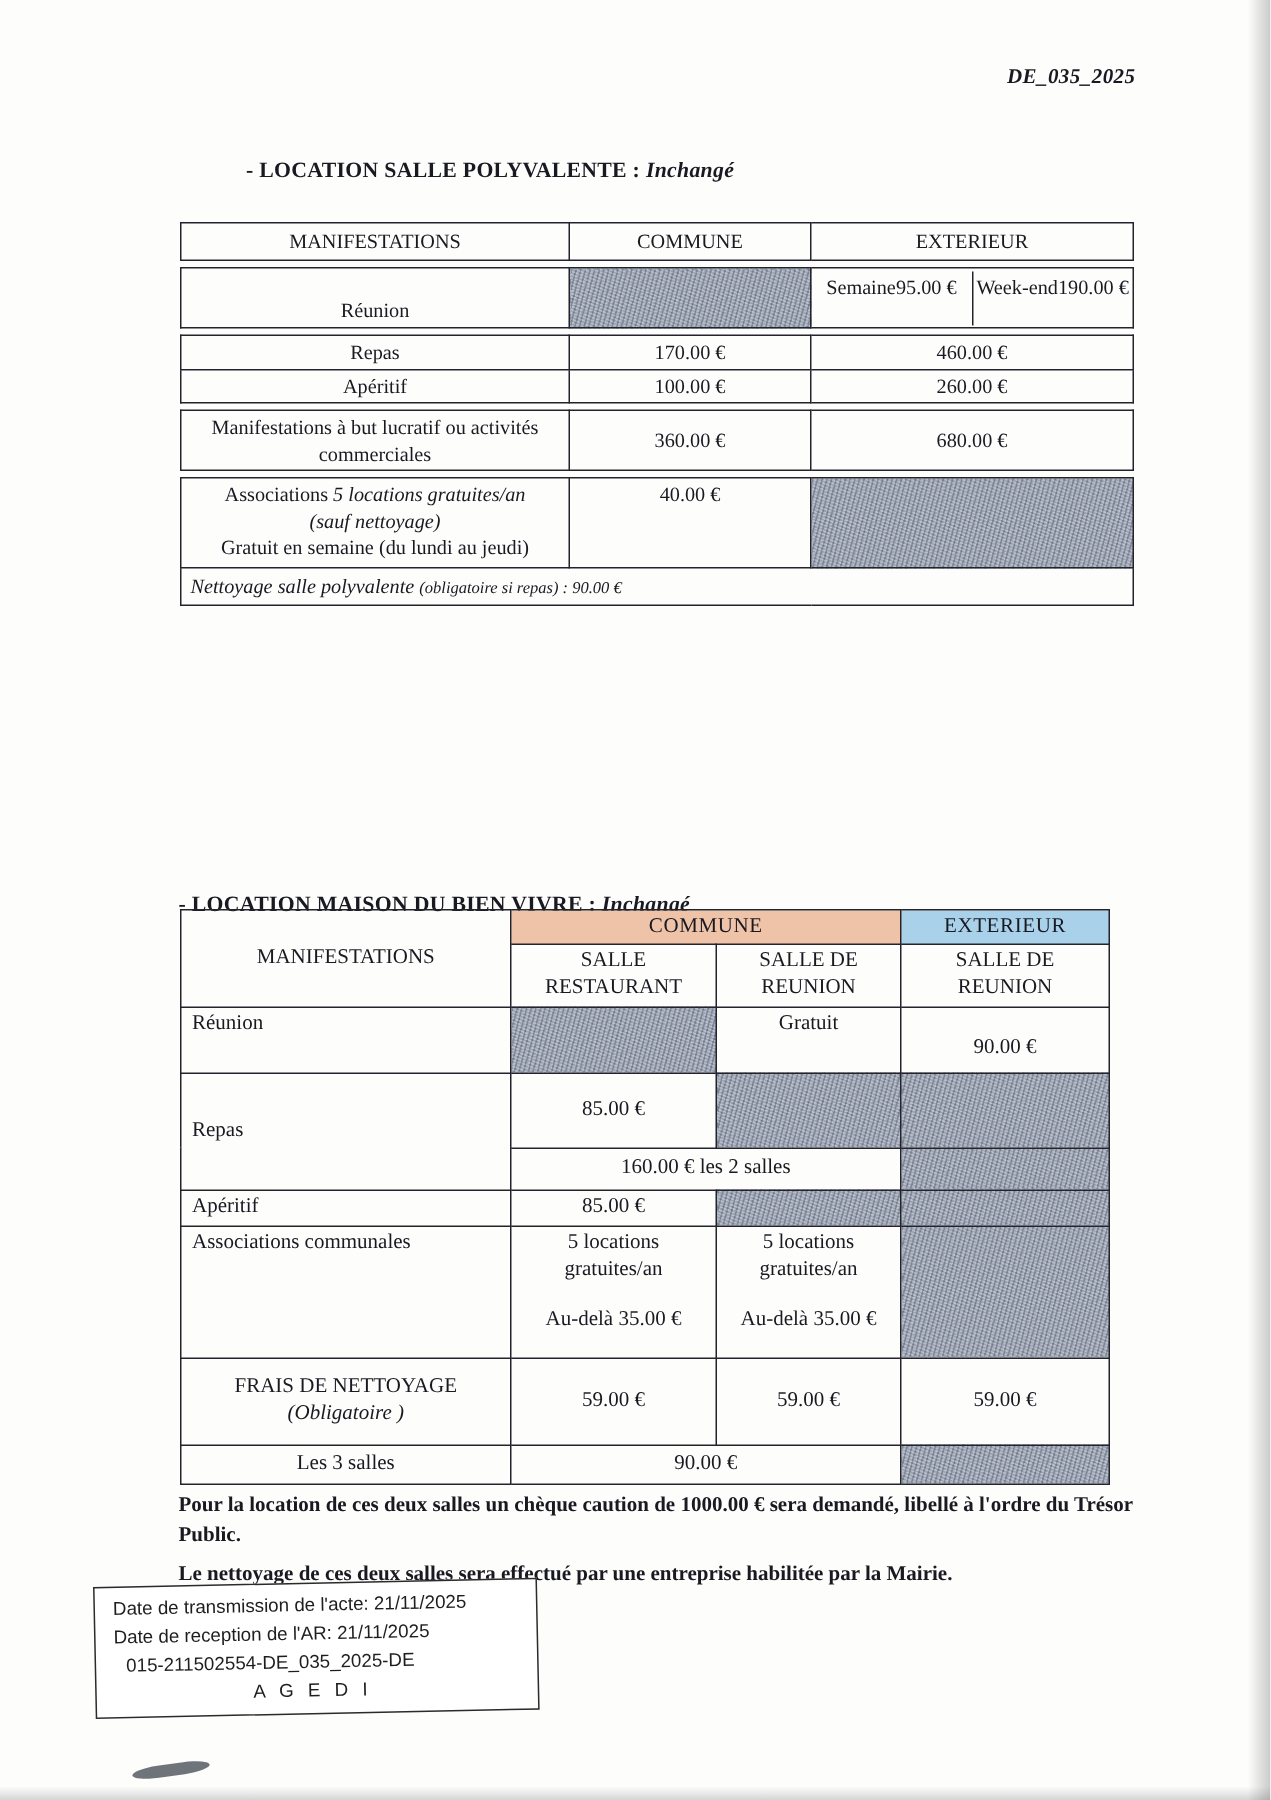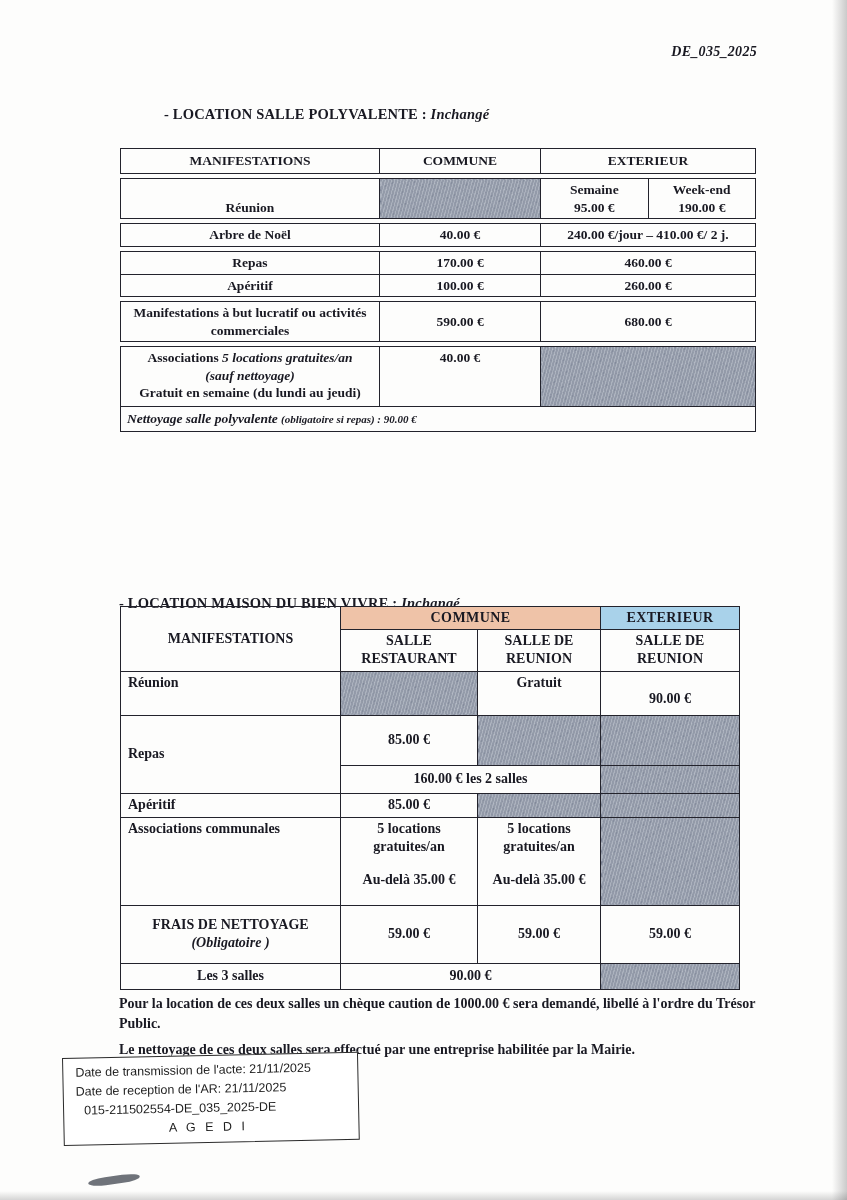--- a/index.html
+++ b/index.html
@@ -15,21 +15,21 @@
   .doc-ref { top:44px; right:90px; font-size:14px; font-weight:bold; font-style:italic; letter-spacing:.3px; }
 
   .heading { font-weight:bold; font-size:14.5px; letter-spacing:.2px; }
   .h1 { left:164px; top:106px; }
   .h2 { left:119px; top:577px;margin-top:18px; }
   .ital { font-style:italic; }
 
   
   table.blk { border-collapse:collapse; table-layout:fixed; margin:0 0 4px 0; }
   table.blk td {
-    border:1.6px solid #23232c; font-weight:bold; text-align:center;
+    border:1.6px solid #23232c; font-weight:normal; text-align:center;
     vertical-align:middle; padding:2px 4px; line-height:1.3;
   }
   .t1wrap { left:120px; top:148px; width:640px; }
   table.t1 { width:635px; }
   table.t1 td { font-size:13.5px; }
   table.t2 { width:619px; }
   table.t2 td { font-size:14px; }
   .t2wrap { left:120px; top:606px; }
 
   .vt { vertical-align:top !important; }
@@ -39,21 +39,21 @@
 
   .gray {
     background-color:#bcc2cc;
     background-image:
       repeating-linear-gradient(105deg, rgba(60,70,95,.45) 0 1px, transparent 1px 3px),
       repeating-linear-gradient(20deg, rgba(60,70,95,.25) 0 1px, transparent 1px 2px);
   }
 
   .p0 { padding:0 !important; }
   .split { display:flex; align-items:stretch; min-height:36px; }
-  .split .half { flex:1; display:flex; flex-direction:column; justify-content:center; padding:2px 2px; }
+  .split .half { flex:1; display:flex; flex-direction:row; justify-content:center; padding:2px 2px; }
   .split .half + .half { border-left:1.6px solid #23232c; }
 
   .hd-commune  { background:var(--commune-header,#efc3a8); letter-spacing:.4px; }
   .hd-ext      { background:var(--exterieur-header,#a9d2ea); letter-spacing:.4px; }
 
   .t1-footer { text-align:left !important; padding:3px 6px !important; }
   .t1-footer .big { font-size:11px; }
 
   .assoc-gap { height:15px; }
 
@@ -123,34 +123,20 @@
             <div class="half">
               <div>Week-end</div>
               <div>190.00 €</div>
             </div>
           </div>
         </td>
       </tr>
     </tbody>
       </table>
 
-    <table class="blk t1">
-      <colgroup>
-          <col style="width:259px">
-          <col style="width:161px">
-          <col style="width:215px">
-        </colgroup>
-      <tbody>
-          <tr style="height:23px">
-        <td>Arbre de Noël</td>
-        <td>40.00 €</td>
-        <td>240.00 €/jour – 410.00 €/ 2 j.</td>
-      </tr>
-    </tbody>
-      </table>
 
     <table class="blk t1">
       <colgroup>
           <col style="width:259px">
           <col style="width:161px">
           <col style="width:215px">
         </colgroup>
       <tbody>
           <tr style="height:22px">
         <td>Repas</td>
@@ -170,21 +156,21 @@
           <col style="width:259px">
           <col style="width:161px">
           <col style="width:215px">
         </colgroup>
       <tbody>
           <tr style="height:38px">
         <td>
           <div>Manifestations à but lucratif ou activités</div>
           <div>commerciales</div>
         </td>
-        <td>590.00 €</td>
+        <td>360.00 €</td>
         <td>680.00 €</td>
       </tr>
     </tbody>
       </table>
 
     <table class="blk t1">
       <colgroup>
           <col style="width:259px">
           <col style="width:161px">
           <col style="width:215px">

